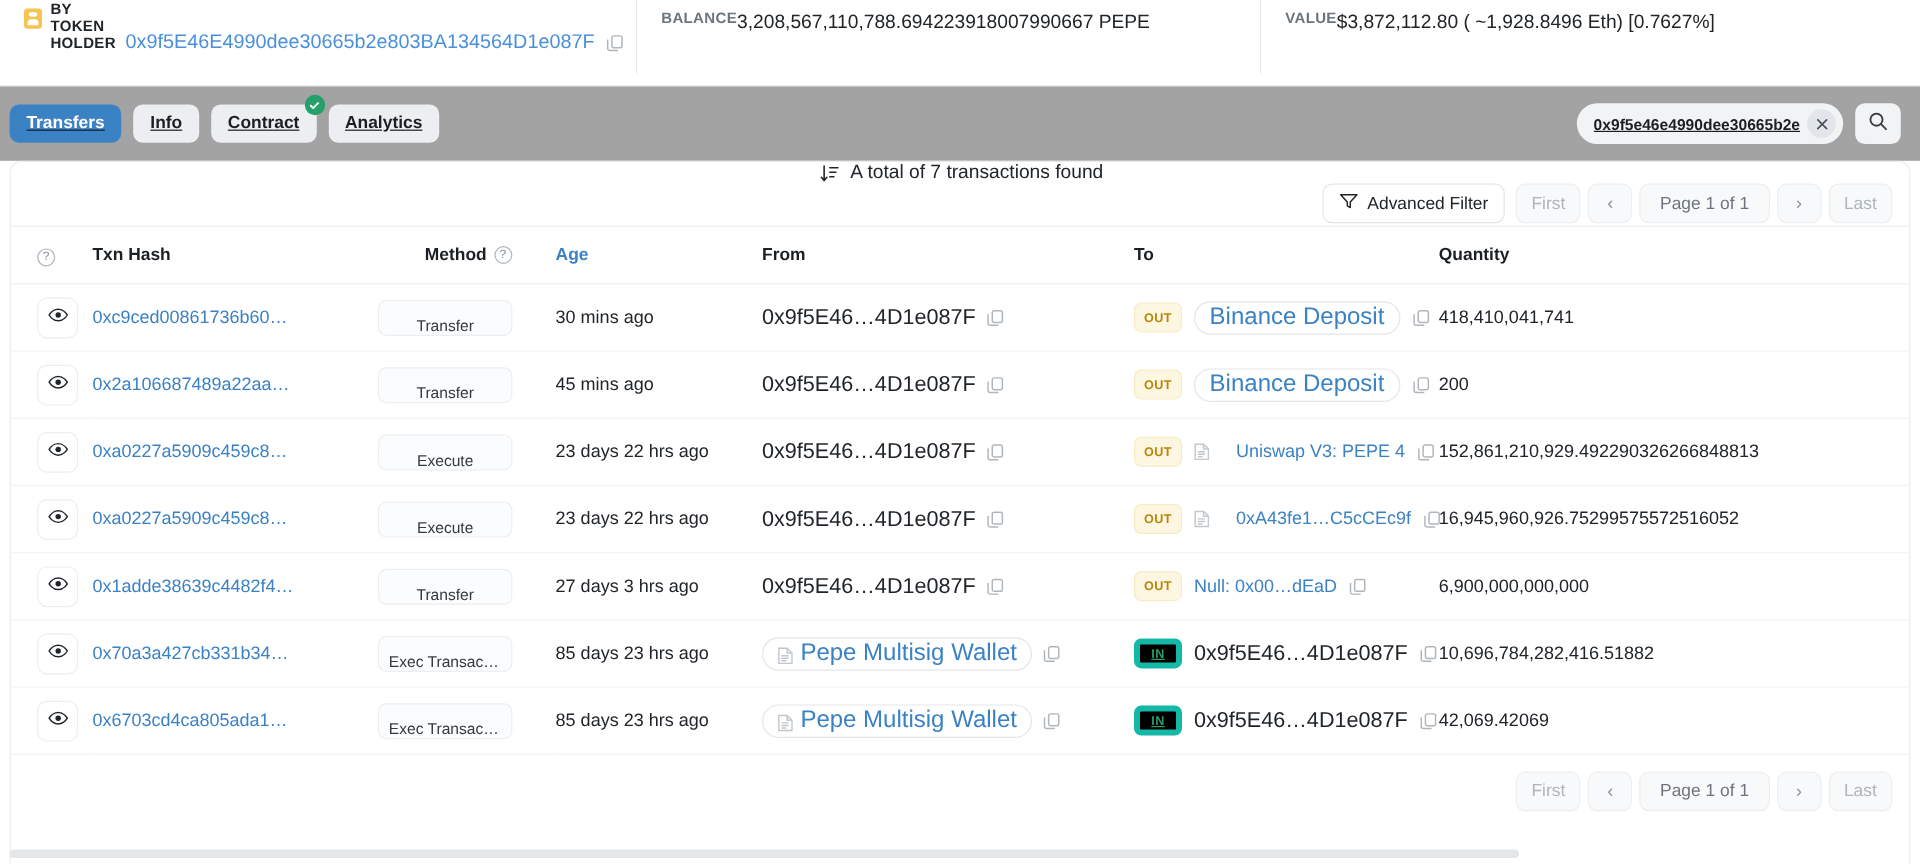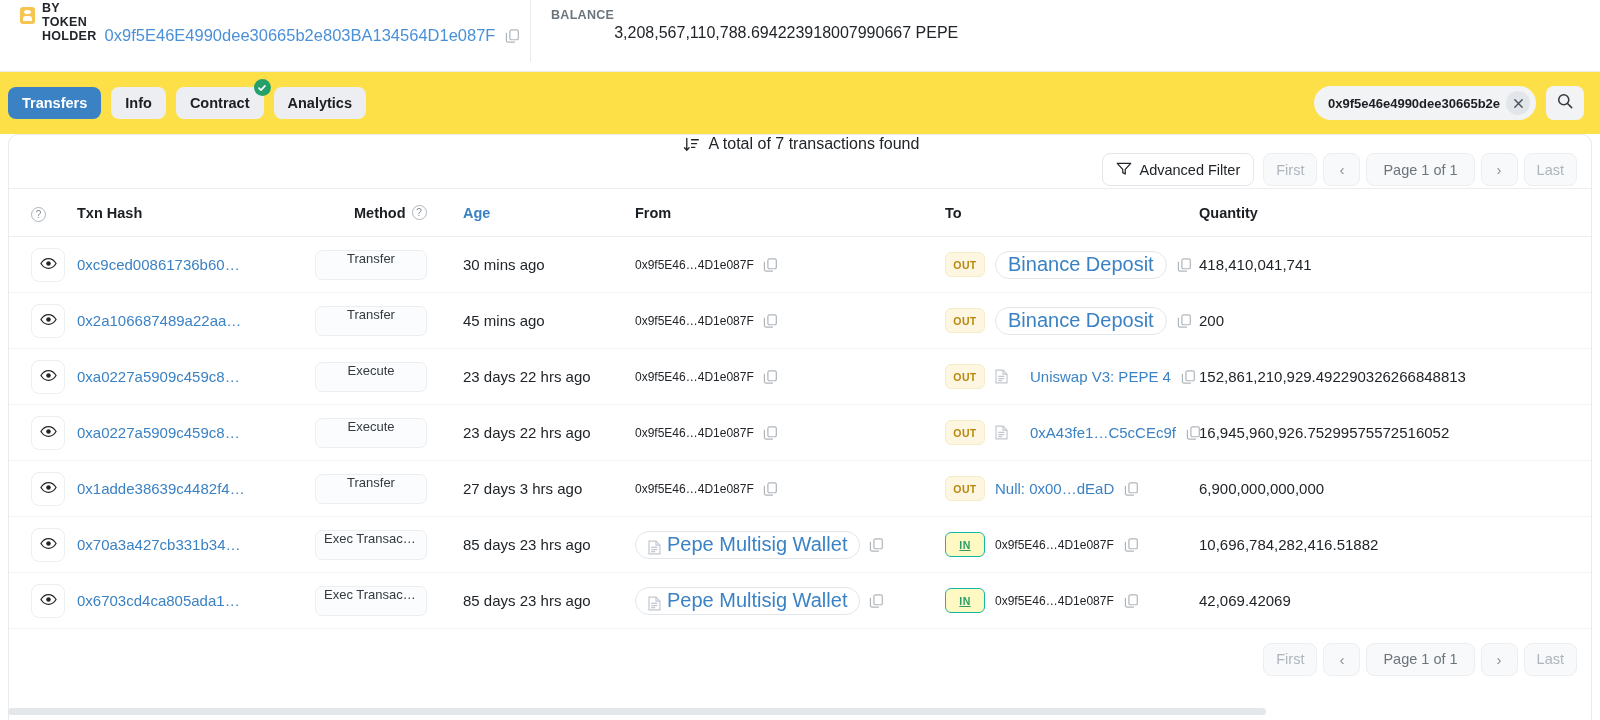--- a/index.html
+++ b/index.html
@@ -38,21 +38,21 @@
     text-transform: uppercase;
     display: flex;
     align-items: center;
     gap: 7px;
     height: 22px;
   }
   .sum-label.dark { color: #212529; }
   .sum-value {
     font-size: 16px;
     color: #212529;
-    margin-top: 20px;
+    margin-top: 6px;
     white-space: nowrap;
   }
   .addr-link {
     font-size: 16.5px;
     font-weight: 400;
     color: #4a90d9;
     white-space: nowrap;
   }
   .addr-row { display: flex; align-items: center; gap: 10px; margin-top: 5px; }
 
@@ -82,21 +82,22 @@
 
   .copy-ico { width: 15px; height: 16px; flex: none; opacity: .65; }
   .copy-ico svg { display: block; }
 
   
   .tabs-row {
     display: flex;
     align-items: center;
     height: 62px;
     padding: 0 10px 0 8px;
-    background: #fde047;
+    background: #a3a3a3;
+    text-decoration: underline;
   }
   .tabs { display: flex; align-items: center; gap: 10px; }
   .tab {
     position: relative;
     height: 32px;
     padding: 0 14px;
     border-radius: 8px;
     background: #eceef1;
     color: #1b1f23;
     font-size: 14.5px;
@@ -278,39 +279,39 @@
     color: #3b82c4;
     font-size: 15px;
     cursor: pointer;
     overflow: hidden;
     text-overflow: ellipsis;
     display: block;
     max-width: 195px;
   }
   .method-pill {
     display: inline-flex;
-    align-items: flex-start;
+    align-items: flex-end;
     justify-content: center;
     height: 30px;
     width: 112px;
     padding: 0 8px;
     border: 1px solid #eceef0;
     border-radius: 7px;
     background: #fbfcfd;
     font-size: 13px;
     color: #343a40;
     overflow: hidden;
   }
   .method-pill span {
     overflow: hidden;
     text-overflow: ellipsis;
     white-space: nowrap;
   }
   .addr-cell { display: flex; align-items: center; gap: 9px; }
-  .addr-plain { font-size: 12px; color: #212529; }
+  .addr-plain { font-size: 18px; color: #212529; }
   .name-pill {
     display: inline-flex;
     align-items: center;
     gap: 6px;
     height: 28px;
     padding: 0 12px;
     border: 1px solid #e3e6ea;
     border-radius: 15px;
     background: #fff;
     color: #3b82c4;
@@ -332,21 +333,21 @@
     align-items: center;
     justify-content: center;
     width: 40px; height: 25px;
     border-radius: 6px;
     font-size: 10.5px;
     font-weight: 700;
     letter-spacing: .4px;
     flex: none;
   }
   .dir-out { background: #fdf6e0; color: #b8860b; border: 1px solid #f7ecc8; }
-  .dir-in  { background: #fef9c3; color: #2d9a68; border: 1px solid #14b8a6; text-decoration: underline; }
+  .dir-in  { background: #000000; color: #2d9a68; border: 5px solid #14b8a6; text-decoration: underline; }
 
   .to-cell { display: flex; align-items: center; gap: 10px; }
   .qty { font-size: 15px; color: #212529; padding-right: 12px; }
 
   .card-foot {
     height: 60px;
     display: flex;
     align-items: center;
     justify-content: flex-end;
     padding: 0 14px;
@@ -378,20 +379,24 @@
         </svg>
       </span>
     </div>
   </div>
 
   <div class="summary-cell c2">
     <div class="sum-label">BALANCE</div>
     <div class="sum-value">3,208,567,110,788.694223918007990667 PEPE</div>
   </div>
 
+  <div class="summary-cell c3">
+    <div class="sum-label">VALUE</div>
+    <div class="sum-value">$3,872,112.80 ( ~1,928.8496 Eth) [0.7627%]</div>
+  </div>
 </div>
 
 <div class="tabs-row">
   <div class="tabs" id="tabs-container">
       <div class="tab active">
         <span>Transfers</span>
       </div>
       <div class="tab">
         <span>Info</span>
       </div>

